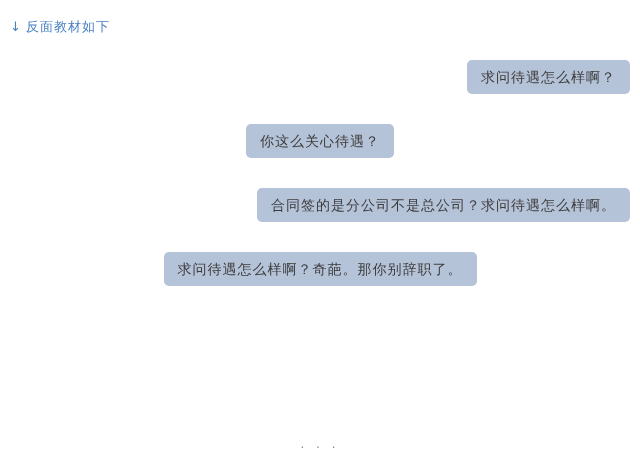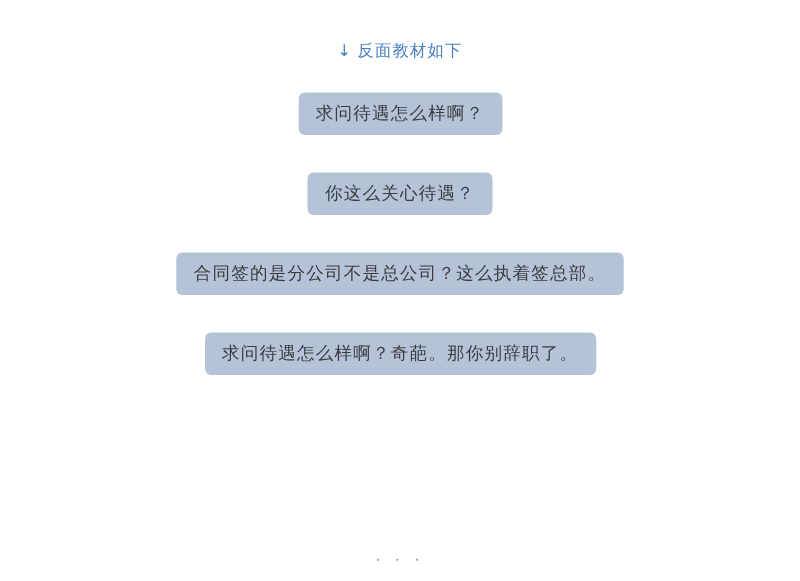--- a/index.html
+++ b/index.html
@@ -10,39 +10,39 @@
     font-family: "DejaVu Sans", "Liberation Sans", sans-serif;
     overflow: hidden;
   }
   .page {
     position: relative;
     width: 640px;
     height: 465px;
     padding: 0 10px;
   }
   .caption {
-    padding-top: 32px;
-    text-align: center;
+    padding-top: 18px;
+    text-align: left;
     font-size: 13px;
     color: #4a80c1;
     letter-spacing: 1px;
   }
   .caption .arrow {
     display: inline-block;
     margin-right: 4px;
     font-size: 13px;
   }
   .chat {
     margin-top: 24px;
   }
   .msg-row {
     display: flex;
     margin-bottom: 30px;
   }
-  .msg-row.left  { justify-content: center; }
+  .msg-row.left  { justify-content: flex-end; }
   .msg-row.right { justify-content: center; }
   .bubble {
     background: #b5c3d9;
     color: #3c3c3c;
     font-size: 14px;
     line-height: 1;
     padding: 10px 14px;
     border-radius: 5px;
     max-width: 560px;
     white-space: nowrap;
@@ -74,21 +74,21 @@
       <div class="bubble">求问待遇怎么样啊？</div>
     </div>
 
     <div class="msg-row right">
       <div class="bubble">你这么关心待遇？</div>
     </div>
 
 
 
     <div class="msg-row left">
-      <div class="bubble">合同签的是分公司不是总公司？这么执着签总部。</div>
+      <div class="bubble">合同签的是分公司不是总公司？求问待遇怎么样啊。</div>
     </div>
 
     <div class="msg-row right">
       <div class="bubble">求问待遇怎么样啊？奇葩。那你别辞职了。</div>
     </div>
 
   </div>
 
   <div class="ellipsis">· · ·</div>
 

